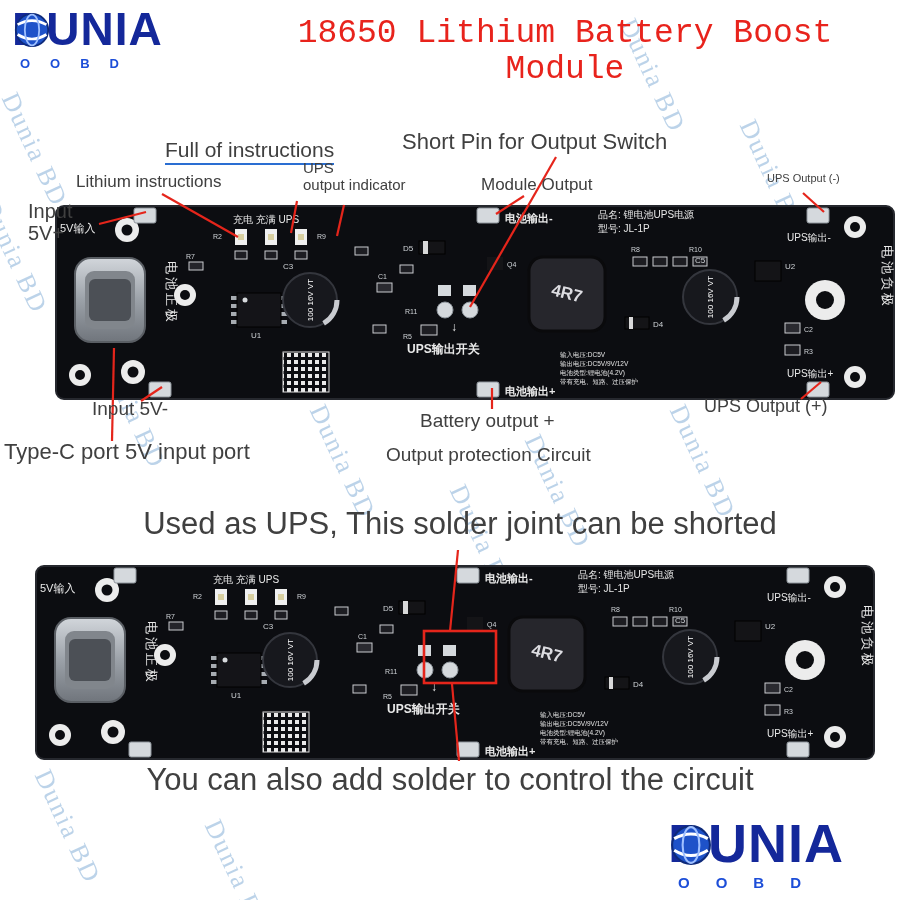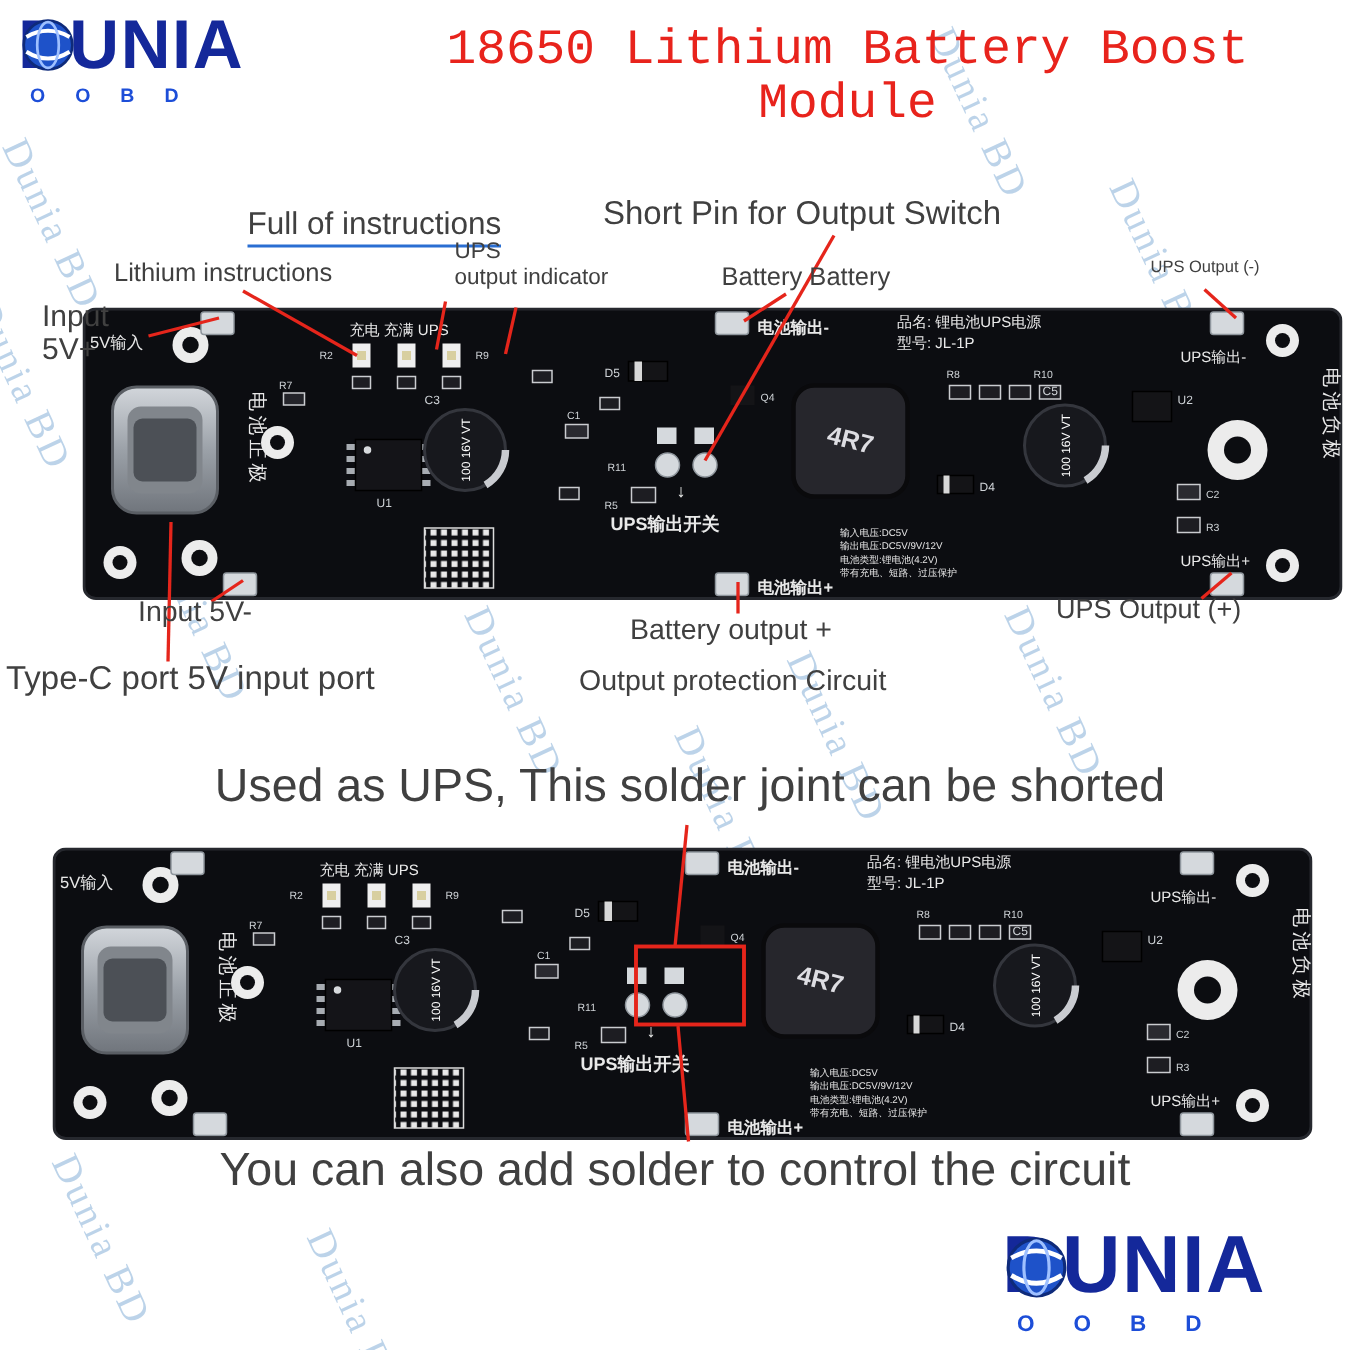--- a/index.html
+++ b/index.html
@@ -423,21 +423,21 @@
   </g>
 </svg>
 
 <div class="note ul" style="left:165px;top:138px;font-size:21px">Full of instructions</div>
 <div class="note" style="left:402px;top:130px;font-size:22px">Short Pin for Output Switch</div>
 <div class="note" style="left:76px;top:172px;font-size:17px">Lithium instructions</div>
 <div class="note" style="left:303px;top:160px;font-size:15px">
   <span style="display:block">UPS</span>
   <span style="display:block">output indicator</span>
 </div>
-<div class="note" style="left:481px;top:175px;font-size:17px">Battery Battery</div>
+<div class="note" style="left:481px;top:175px;font-size:17px">Module Output</div>
 <div class="note" style="left:767px;top:172px;font-size:11px">UPS Output (-)</div>
 <div class="note" style="left:28px;top:200px;font-size:20px">
   <span style="display:block">Input</span>
   <span style="display:block">5V+</span>
 </div>
 <div class="note" style="left:92px;top:398px;font-size:19px">Input 5V-</div>
 <div class="note" style="left:4px;top:440px;font-size:22px">Type-C port 5V input port</div>
 <div class="note" style="left:420px;top:410px;font-size:19px">Battery output +</div>
 <div class="note" style="left:386px;top:444px;font-size:19px">Output protection Circuit</div>
 <div class="note" style="left:704px;top:396px;font-size:18px">UPS Output (+)</div>

